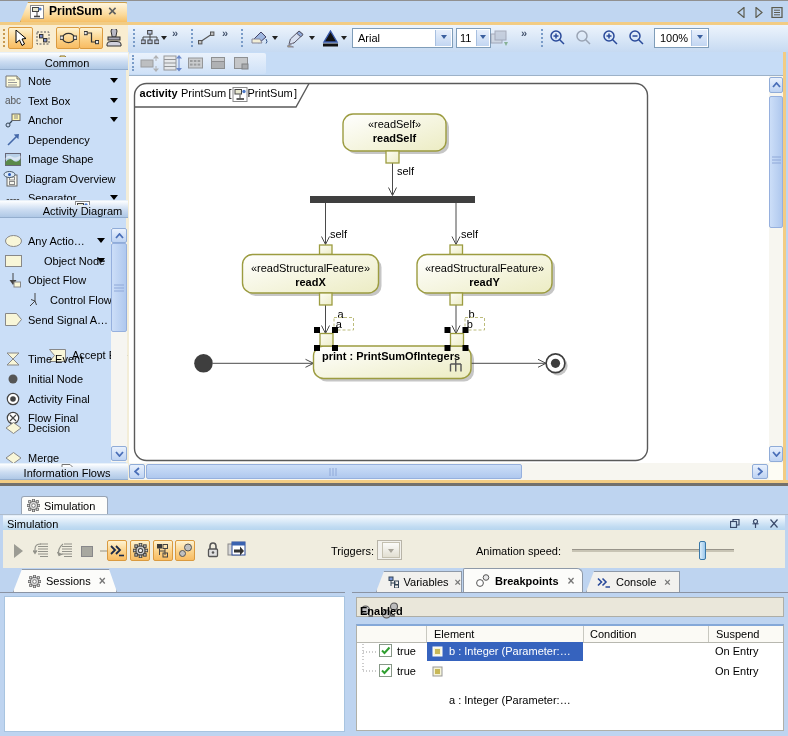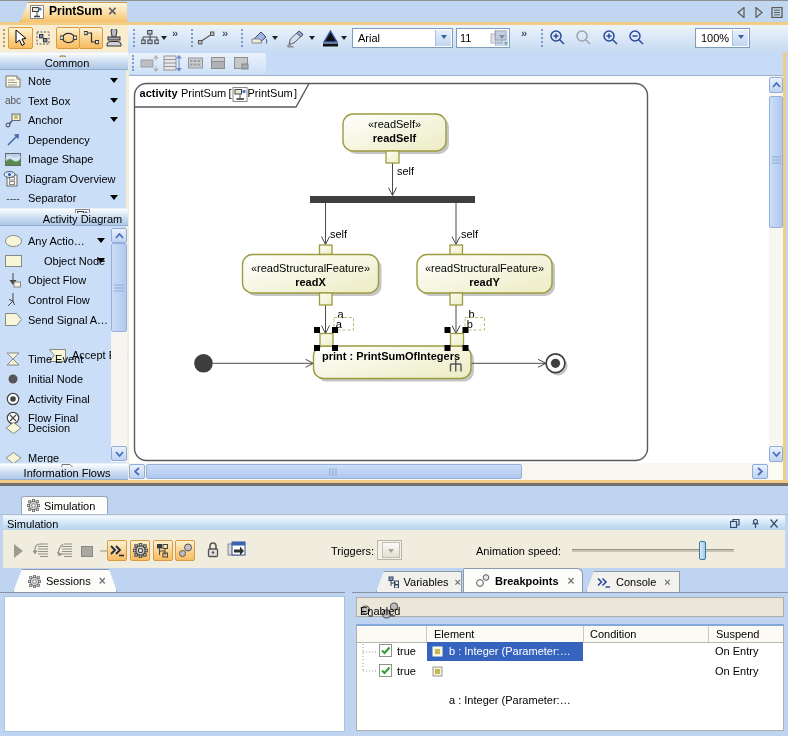--- a/index.html
+++ b/index.html
@@ -129,21 +129,21 @@
   <rect x="1" y="13.5" width="15" height="3" fill="#111"></rect>
 </svg>
 <div class="abs" style="left:341px;top:36px;width:0;height:0;border:3px solid transparent;border-top:4px solid #222;"></div>
 
 <div class="abs combo" style="left:352px;top:28px;width:101px;">
   <span style="position:absolute;left:5px;top:3px;">Arial</span>
   <div class="combobtn">
       <div class="arrdn" style="margin-top:0;"></div>
     </div>
 </div>
-<div class="abs combo" style="left:456px;top:28px;width:54px;">
+<div class="abs combo" style="left:456px;top:28px;width:35px;">
   <span style="position:absolute;left:3px;top:3px;">11</span>
   <div class="combobtn" style="width:12px;">
       <div class="arrdn" style="margin-top:0;"></div>
     </div>
 </div>
 <svg class="abs" style="left:489px;top:29px" width="20" height="18" opacity="0.55">
   <rect x="2" y="5" width="11" height="9" fill="#C8CCD4" stroke="#778"></rect>
   <rect x="6" y="2" width="11" height="9" fill="#B0B8C8" stroke="#778"></rect>
   <path d="M15,13 l4,0 l-2,4 Z" fill="#4A8A4A"></path>
 </svg>
@@ -165,21 +165,21 @@
       <line x1="10.5" y1="10.5" x2="15" y2="15"></line>
     <line x1="4.5" y1="7" x2="9.5" y2="7"></line>
       <line x1="7" y1="4.5" x2="7" y2="9.5"></line>
   </g>
   <g stroke="#2A4A9A" fill="none" stroke-width="1.5" transform="translate(79,0)">
     <circle cx="7" cy="7" r="5"></circle>
       <line x1="10.5" y1="10.5" x2="15" y2="15"></line>
     <line x1="4.5" y1="7" x2="9.5" y2="7"></line>
   </g>
 </svg>
-<div class="abs combo" style="left:654px;top:28px;width:55px;margin-left:41px;">
+<div class="abs combo" style="left:654px;top:28px;width:55px;">
   <span style="position:absolute;left:5px;top:3px;">100%</span>
   <div class="combobtn">
       <div class="arrdn" style="margin-top:0;"></div>
     </div>
 </div>
 
 <div class="abs" style="left:0;top:52px;width:128px;height:429px;background:#CADEF7;"></div>
 <div class="abs" style="left:126px;top:52px;width:3px;height:429px;background:#F3EDD8;"></div>
 <div class="hdr" style="top:52px;">
   <svg width="16" height="13" style="margin-left:5px">
@@ -249,21 +249,21 @@
       </svg>
   </span>
     <span class="lbl">Diagram Overview</span>
   </div>
 <div class="sideitem" style="top:188px;">
     <span class="ic" style="color:#444;font-size:10px;">----</span>
     <span class="lbl">Separator</span>
     <span class="dnarr" style="top:7px;"></span>
   </div>
 
-<div class="hdr" style="top:208px;padding-left:31px;">
+<div class="hdr" style="top:200px;padding-left:31px;">
   <svg width="15" height="14" style="margin-left:5px">
       <rect x="0.5" y="0.5" width="14" height="13" fill="#fff" stroke="#8a8a8a"></rect>
       <rect x="2.5" y="2.5" width="6" height="4" fill="#E8E8D0" stroke="#444"></rect>
       <circle cx="11" cy="4" r="1.7" fill="#4a78c8"></circle>
       <line x1="7" y1="7" x2="7" y2="11" stroke="#444"></line>
       <line x1="4" y1="11.5" x2="11" y2="11.5" stroke="#444" stroke-width="1.7"></line>
     </svg>
   <span>Activity Diagram</span>
 </div>
 <div class="abs" style="left:0;top:226px;width:128px;height:237px;overflow:hidden;">
@@ -288,21 +288,21 @@
 <div class="sideitem" style="top:44.4px;">
       <span class="ic">
   <svg width="16" height="15">
           <line x1="8" y1="0" x2="8" y2="9" stroke="#444"></line>
           <path d="M8,12 l-3.5,-5 l7,0 Z" fill="#444"></path>
           <rect x="9" y="9" width="6.5" height="5" fill="#F8F6D8" stroke="#888"></rect>
         </svg>
   </span>
       <span class="lbl">Object Flow</span>
     </div>
-<div class="sideitem" style="top:64.1px;">
+<div class="sideitem" style="top:64.1px;padding-left:22px;">
       <span class="ic">
   <svg width="16" height="15">
           <line x1="8" y1="0" x2="8" y2="8" stroke="#444"></line>
           <path d="M8,8 L3,13 M8,8 L4,6.5 M8,8 L9.5,12" stroke="#444" fill="none"></path>
         </svg>
   </span>
       <span class="lbl">Control Flow</span>
     </div>
 <div class="sideitem" style="top:83.8px;">
       <span class="ic">
@@ -762,21 +762,21 @@
   <circle cx="27.5" cy="13" r="4" fill="#BCBCBC" stroke="#555" stroke-width="1.1"></circle>
   <circle cx="35" cy="5.5" r="3.5" fill="#BCBCBC" stroke="#555" stroke-width="1.1"></circle>
   <line x1="31.5" y1="15" x2="36" y2="15" stroke="#555" stroke-width="1.6"></line>
 </svg>
 
 <div class="abs" style="left:356px;top:624px;width:428px;height:107px;background:#fff;border:1px solid #B0B0A8;border-top:2px solid #84A8D8;box-sizing:border-box;"></div>
 <div class="abs" style="left:357px;top:626px;width:426px;height:16px;background:#FBFAF5;border-bottom:1px solid #B8B8B0;"></div>
 <div class="abs" style="left:426px;top:626px;width:1px;height:16px;background:#C8C8C0;"></div>
 <div class="abs" style="left:583px;top:626px;width:1px;height:16px;background:#C8C8C0;"></div>
 <div class="abs" style="left:708px;top:626px;width:1px;height:16px;background:#C8C8C0;"></div>
-<div class="abs" style="left:360px;top:605px;">Enabled</div>
+<div class="abs" style="left:360px;top:605px;font-weight:bold;">Enabled</div>
 <div class="abs" style="left:434px;top:628px;">Element</div>
 <div class="abs" style="left:590px;top:628px;">Condition</div>
 <div class="abs" style="left:716px;top:628px;">Suspend</div>
 
 <div class="abs" style="left:427px;top:642px;width:156px;height:19px;background:#3663BE;"></div>
 <svg class="abs" style="left:360px;top:644px" width="20" height="16">
   <g stroke="#999" stroke-dasharray="1,2">
       <line x1="3" y1="0" x2="3" y2="16"></line>
       <line x1="3" y1="8" x2="16" y2="8"></line>
     </g>

